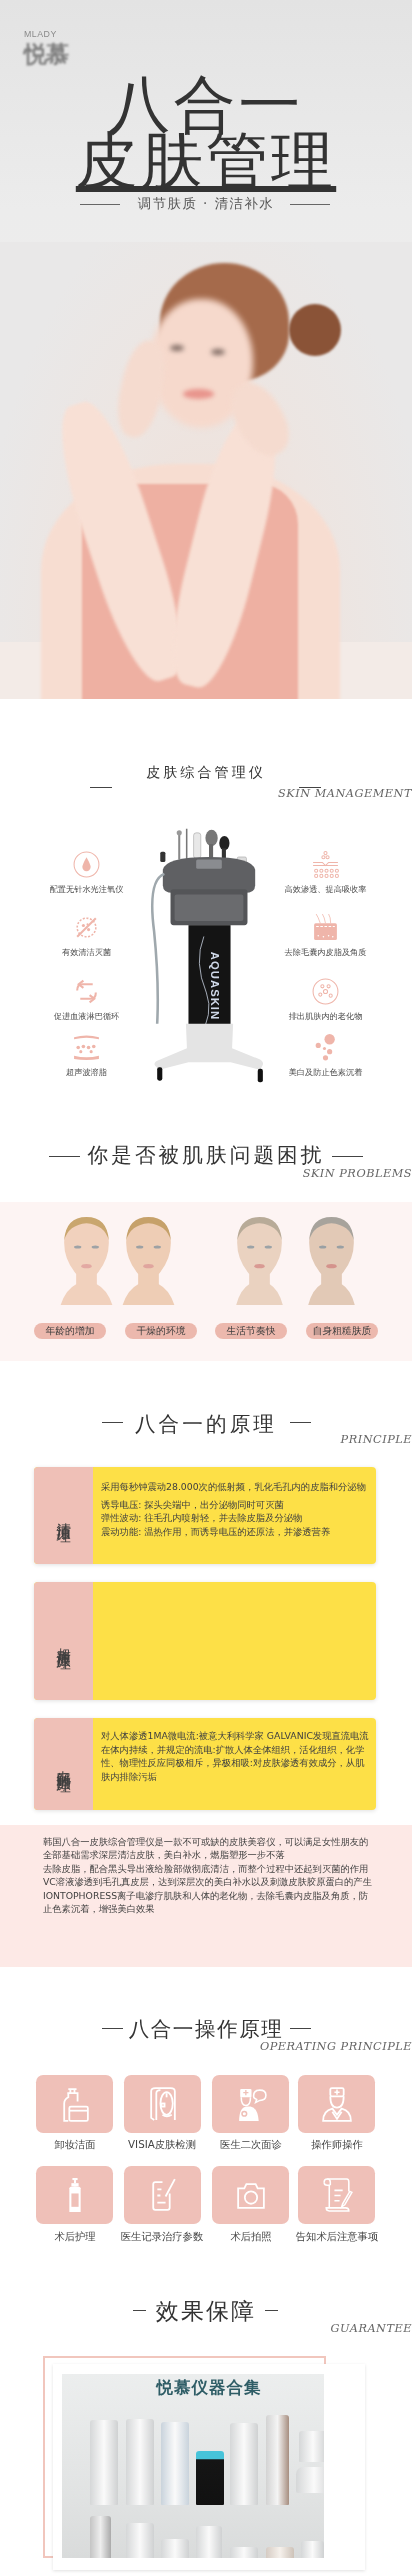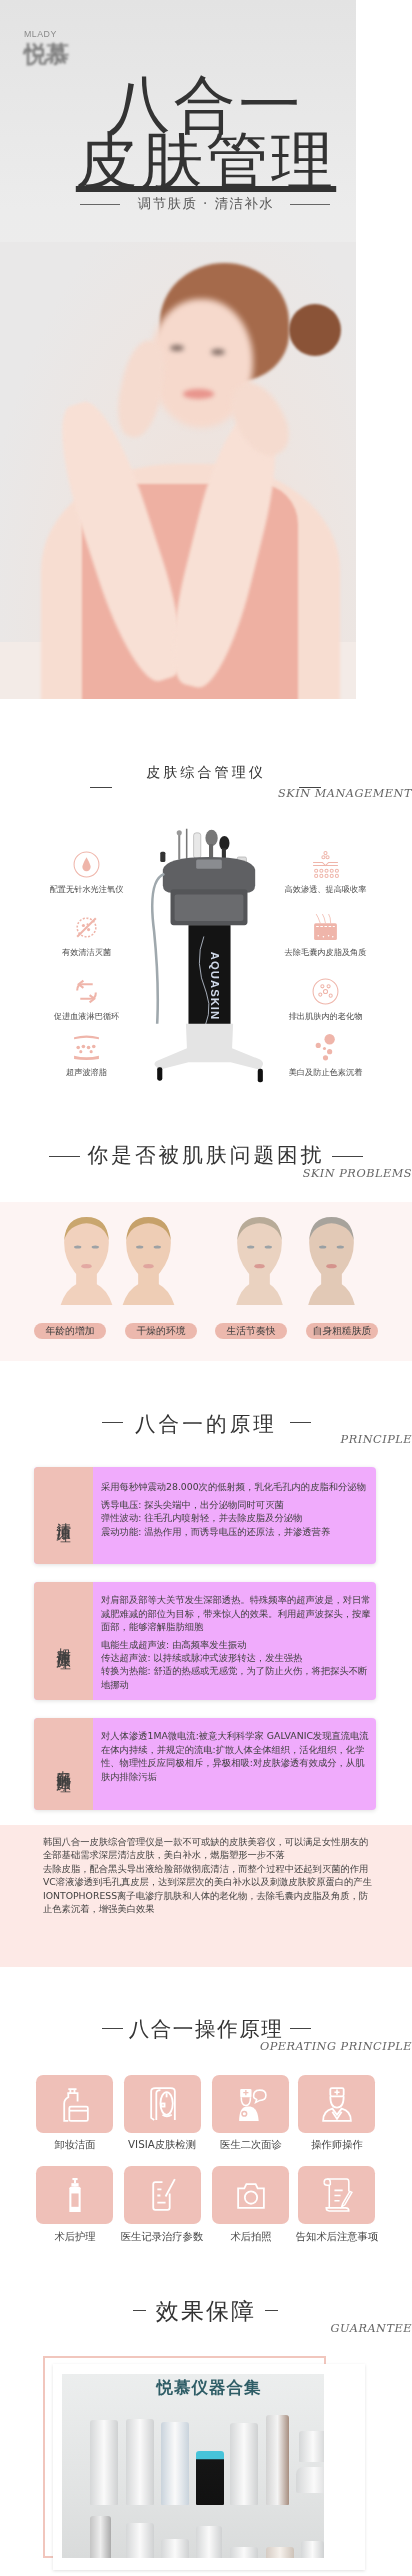--- a/index.html
+++ b/index.html
@@ -1,19 +1,19 @@
 <!DOCTYPE html>
 <html style="font-size:8.2px"><head>
 <meta charset="utf-8">
 <style>
   * { box-sizing: border-box; margin: 0; padding: 0; }
   body { width: 412px; height: 3026px; background: #ffffff; font-family: "DejaVu Sans", "Liberation Sans", sans-serif; color: #3b3b3b; position: relative; overflow: hidden; }
   .abs { position: absolute; }
   
-  .hero { left: 0; top: 0; width: 356px; height: 699px; background: linear-gradient(180deg, #e3e3e3 0%, #ececec 30%, #efedec 60%, #f3ebe8 100%); overflow: hidden; }
+  .hero { left: 0; top: 0; width: 412px; height: 699px; background: linear-gradient(180deg, #e3e3e3 0%, #ececec 30%, #efedec 60%, #f3ebe8 100%); overflow: hidden; }
   .logo-en { left: 24px; top: 29px; font-size: 8.8px; letter-spacing: 0.5px; color: #8a8a8a; font-family: "Liberation Sans", sans-serif; filter: blur(0.6px); }
   .logo-cn { left: 24px; top: 39px; font-size: 23px; font-weight: bold; color: #7c7c7c; filter: blur(1px); letter-spacing: -1px; }
   .hero-t1 { left: 0; width: 412px; top: 76px; text-align: center; font-size: 62px; line-height: 57px; font-weight: 300; color: #333; letter-spacing: 3.1px; }
   .hero-t2 { left: 0; width: 412px; top: 132px; text-align: center; font-size: 62px; line-height: 57px; color: #333; letter-spacing: 3.1px; text-decoration: underline; }
   .hero-sub { left: 0; width: 412px; top: 195px; text-align: center; font-size: 13.4px; color: #555; letter-spacing: 1.5px; }
   .hero-line { height: 0.8px; background: #666; top: 204px; width: 40px; }
   .photo { left: 0; top: 242px; width: 412px; height: 457px; background: radial-gradient(ellipse at 50% 95%, #f1ddd3 0%, #ede5e1 45%, #e9e8e8 80%); overflow: hidden; }
   .photo-bg2 { left: 0; bottom: 0; width: 412px; height: 57px; background: #f3ebe7; }
   .hair { left: 160px; top: 20.6px; width: 129px; height: 118px; border-radius: 50% 50% 40% 40%; background: #a56a4b; filter: blur(1.5px); }
   .bun { left: 289px; top: 62px; width: 52px; height: 52px; border-radius: 50%; background: #8a5337; filter: blur(1px); }
@@ -38,21 +38,21 @@
   .feat-icon { width: 29px; height: 29px; margin: 0 auto; display: block; }
   .feat-label { font-size: 8.2px; color: #4a4a4a; margin-top: 5.2px; display: block; white-space: nowrap; }
   .device { left: 150px; top: 828px; width: 118px; height: 258px; }
 
   
   .prob-bg { left: 0; top: 1202px; width: 412px; height: 159px; background: #fdf4f3; }
   .face-img { width: 57px; height: 88px; top: 1217px; }
   .pill { top: 1323px; height: 16px; border-radius: 8.2px; background: #ecb8ad; color: #3c3c3c; font-size: 9.8px; line-height: 16px; text-align: center; }
 
   
-  .card { left: 34px; width: 342px; background: #f0abfc; border-radius: 4.1px; box-shadow: 0 1px 4.1px rgba(0,0,0,0.12); overflow: hidden; padding-left: 31px; }
+  .card { left: 34px; width: 342px; background: #fde047; border-radius: 4.1px; box-shadow: 0 1px 4.1px rgba(0,0,0,0.12); overflow: hidden; padding-left: 31px; }
   .card-label { position: absolute; left: 0; top: 0; bottom: 0; width: 59px; background: #efc0b7; display: flex; align-items: center; justify-content: center; }
   .card-label span { writing-mode: vertical-rl; font-size: 14.4px; color: #3e3e3e; letter-spacing: 2.1px; line-height: 1; }
   .card-body { position: absolute; left: 67px; right: 5.2px; top: 13.4px; font-size: 9.3px; color: #404040; line-height: 13.4px; }
   .card-body p { margin: 0; }
   .card-body .gap { margin-top: 4.1px; }
 
   .summary { left: 0; top: 1825px; width: 412px; height: 142px; background: #fde9e6; }
   .summary-text { left: 43px; top: 1835px; width: 330px; font-size: 9.3px; line-height: 13.4px; color: #3f3f3f; }
 
   
@@ -286,26 +286,20 @@
     <p class="gap">诱导电压: 探头尖端中，出分泌物同时可灭菌</p>
     <p>弹性波动: 往毛孔内喷射轻，并去除皮脂及分泌物</p>
     <p>震动功能: 温热作用，而诱导电压的还原法，并渗透营养</p>
   </div>
 </div>
 
 <div class="abs card" style="top:1582px;height:118px">
   <div class="card-label">
       <span>超声波原理</span>
     </div>
-  <div class="card-body" style="top:11.3px">
-    <p>对肩部及部等大关节发生深部透热。特殊频率的超声波是，对日常减肥难减的部位为目标，带来惊人的效果。利用超声波探头，按摩面部，能够溶解脂肪细胞</p>
-    <p class="gap">电能生成超声波: 由高频率发生振动</p>
-    <p>传达超声波: 以持续或脉冲式波形转达，发生强热</p>
-    <p>转换为热能: 舒适的热感或无感觉，为了防止火伤，将把探头不断地挪动</p>
-  </div>
 </div>
 
 <div class="abs card" style="top:1718px;height:92px">
   <div class="card-label">
       <span>电解的原理</span>
     </div>
   <div class="card-body" style="top:11.3px">
     <p>对人体渗透1MA微电流:被意大利科学家 GALVANIC发现直流电流</p>
     <p>在体内持续，并规定的流电:扩散人体全体组织，活化组织，化学性、物理性反应同极相斥，异极相吸:对皮肤渗透有效成分，从肌肤内排除污垢</p>
   </div>

